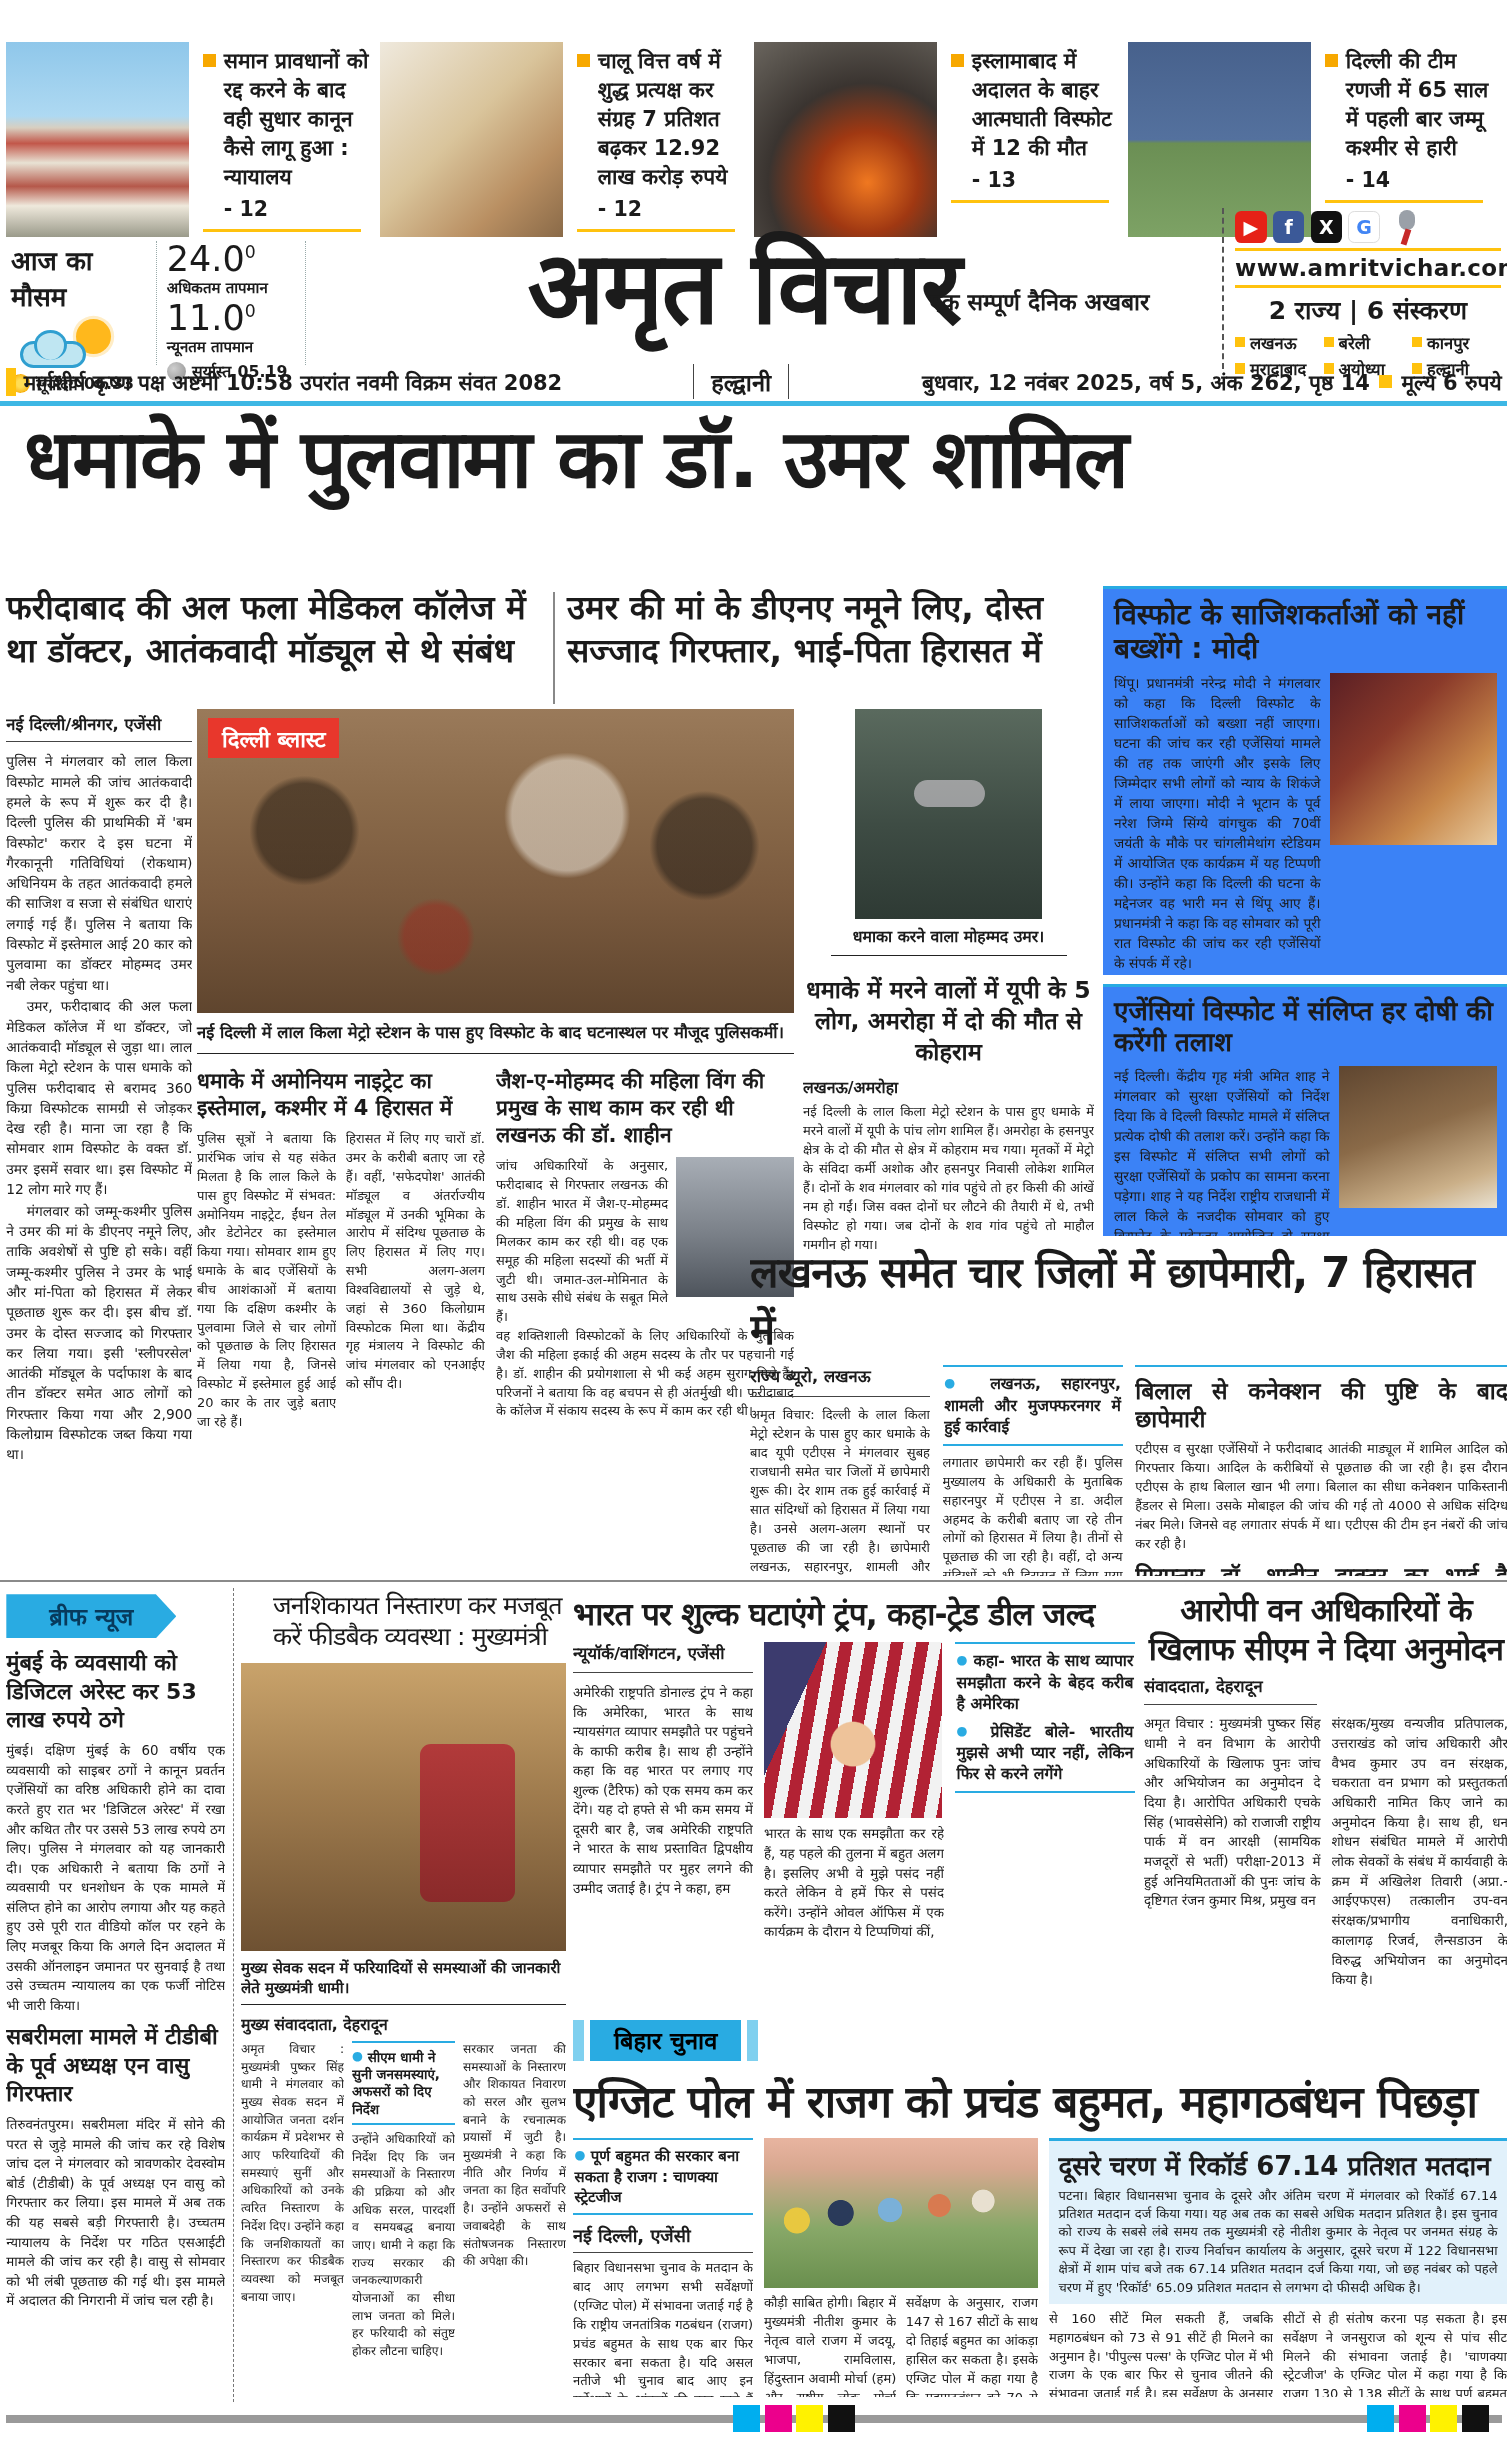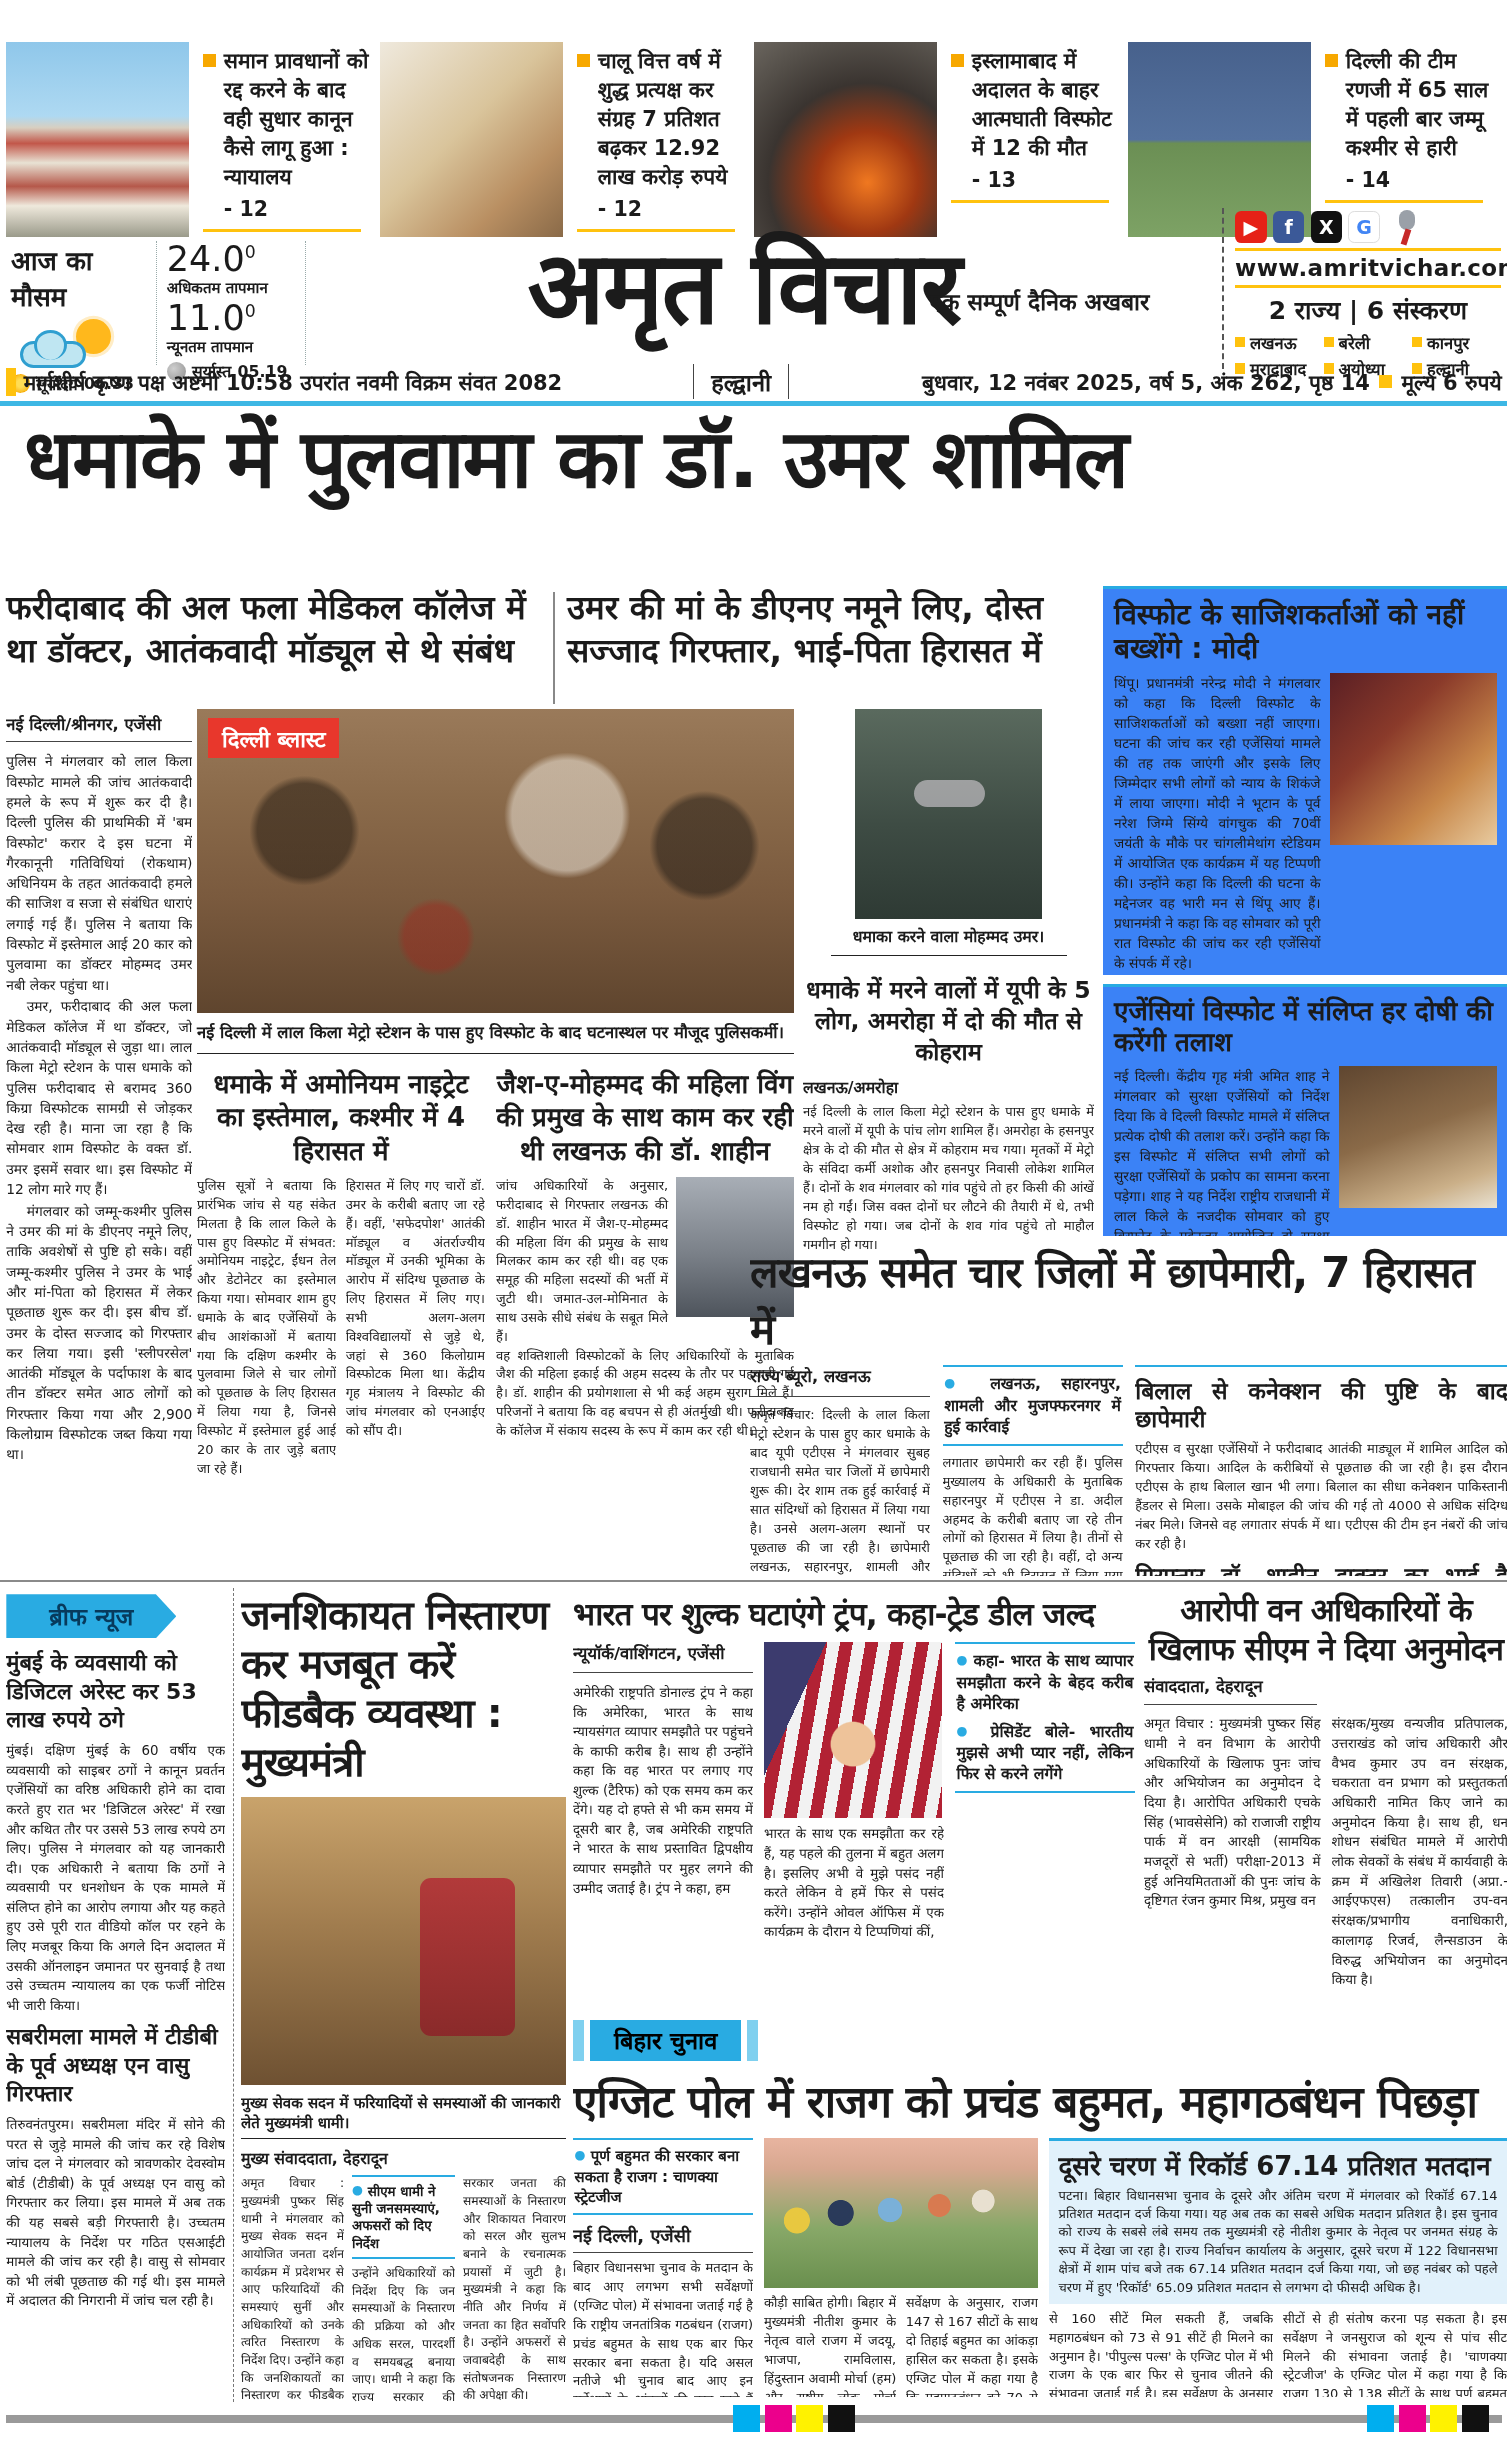--- a/index.html
+++ b/index.html
@@ -80,21 +80,21 @@
   .photo-main::after { content:""; position:absolute; inset:0;
     background:radial-gradient(circle at 18% 40%,rgba(40,30,20,.55) 0 47px,transparent 55px),
                radial-gradient(circle at 62% 35%,rgba(245,240,230,.5) 0 55px,transparent 63px),
                radial-gradient(circle at 85% 45%,rgba(30,25,20,.5) 0 47px,transparent 55px),
                radial-gradient(circle at 40% 75%,rgba(160,40,30,.45) 0 31.5px,transparent 39px); }
   .photo-label { position:absolute; left:11px; top:9.5px; background:#e8372c; color:#fff; font-size:22px; font-weight:800; padding:4.7px 14px; z-index:2; }
   .photo-main-cap { top:614px; left:197px; width:597px; font-size:16.5px; font-weight:600; }
   .cap-rule { top:647px; left:197px; width:597px; border-top:1.6px solid #222; }
 
   .box { overflow:hidden; }
-  .box-title { font-size:26px; font-weight:800; line-height:1.3; text-align:center; margin-bottom:7.9px; }
+  .box-title { font-size:21px; font-weight:800; line-height:1.3; text-align:left; margin-bottom:7.9px; }
   .twocol { display:flex; gap:9.5px; }
   .twocol .col { flex:1; font-size:13px; line-height:1.45; text-align:justify; overflow:hidden; }
   .box-ammonium { top:662px; left:197px; width:288px; height:509px; }
   .box-jaish { top:662px; left:496px; width:298px; height:509px; }
   .woman-ph { float:right; width:118px; height:140px; margin:0 0 6.3px 7.9px; background:linear-gradient(180deg,#a8aeb6 0%,#7a8088 55%,#4e545c 100%); }
 
   .suspect-col { top:303px; left:803px; width:291px; height:868px; overflow:hidden; }
   .suspect-ph { width:187px; height:210px; margin:0 auto; background:linear-gradient(180deg,#5a6a5e 0%,#3e4c44 55%,#2e3a34 100%); }
   .suspect-ph::after { content:""; position:absolute; left:50%; top:34%; width:71px; height:27px; margin-left:-35px; border-radius:14px; background:rgba(230,220,230,.55); }
   .suspect-cap { font-size:15.8px; font-weight:600; text-align:center; padding:6.3px 0 7.9px; border-bottom:1.6px solid #222; width:236px; margin:0 auto; }
@@ -125,21 +125,21 @@
 
   
   .bottom { position:relative; height:858px; border-top:2.4px solid #8a8a8a; }
   .brief-col { left:6.3px; top:12.6px; width:219px; height:803px; overflow:hidden; }
   .brief-badge { width:170px; height:44px; background:#29abe2; color:#073a5c; font-size:23.6px; font-weight:800; display:flex; align-items:center; justify-content:center; clip-path:polygon(0 0,88% 0,100% 50%,88% 100%,0 100%); margin-bottom:11px; }
   .bn-title { font-size:22px; font-weight:800; line-height:1.3; margin:7.9px 0 6.3px; }
   .bn-body { font-size:13.4px; line-height:1.46; text-align:justify; }
   .dash-v { border-left:1.6px dashed #777; }
   .d1 { left:233px; top:6.3px; height:814px; }
   .cm { left:241px; top:9.5px; width:325px; height:811px; overflow:hidden; }
-  .cm-hl { font-size:40px; font-weight:700; line-height:1.22; letter-spacing:-0.8px; }
+  .cm-hl { font-size:25px; font-weight:400; line-height:1.22; letter-spacing:-0.8px;margin-left:32px; }
   .cm-ph { width:325px; height:288px; margin-top:11px; background:linear-gradient(180deg,#c9a36b 0%,#a07c4e 45%,#6e5132 100%); }
   .cm-ph::after { content:""; position:absolute; left:55%; top:28%; width:95px; height:158px; background:linear-gradient(180deg,#b23a3a 0,#8a2a2a 100%); border-radius:11px; }
   .cm-cap { font-size:15px; font-weight:600; padding:6.3px 0; border-bottom:1.6px solid #222; }
   .cm-dl { font-size:15.8px; font-weight:800; margin:7.9px 0 6.3px; }
   .cm-cols { display:flex; gap:7.9px; }
   .cm-col { flex:1; font-size:12.2px; line-height:1.45; text-align:justify; overflow:hidden; height:339px; }
   .cm-bullet { border-top:2.4px solid #29abe2; border-bottom:2.4px solid #29abe2; padding:4.7px 0; font-size:13.4px; font-weight:800; line-height:1.3; margin-bottom:6.3px; text-align:left; }
   .trump { left:573px; top:9.5px; width:562px; height:425px; overflow:hidden; }
   .trump-hl { font-size:31.5px; font-weight:800; letter-spacing:-0.8px; margin-bottom:7.9px; }
   .trump-cols { display:flex; gap:11px; }

